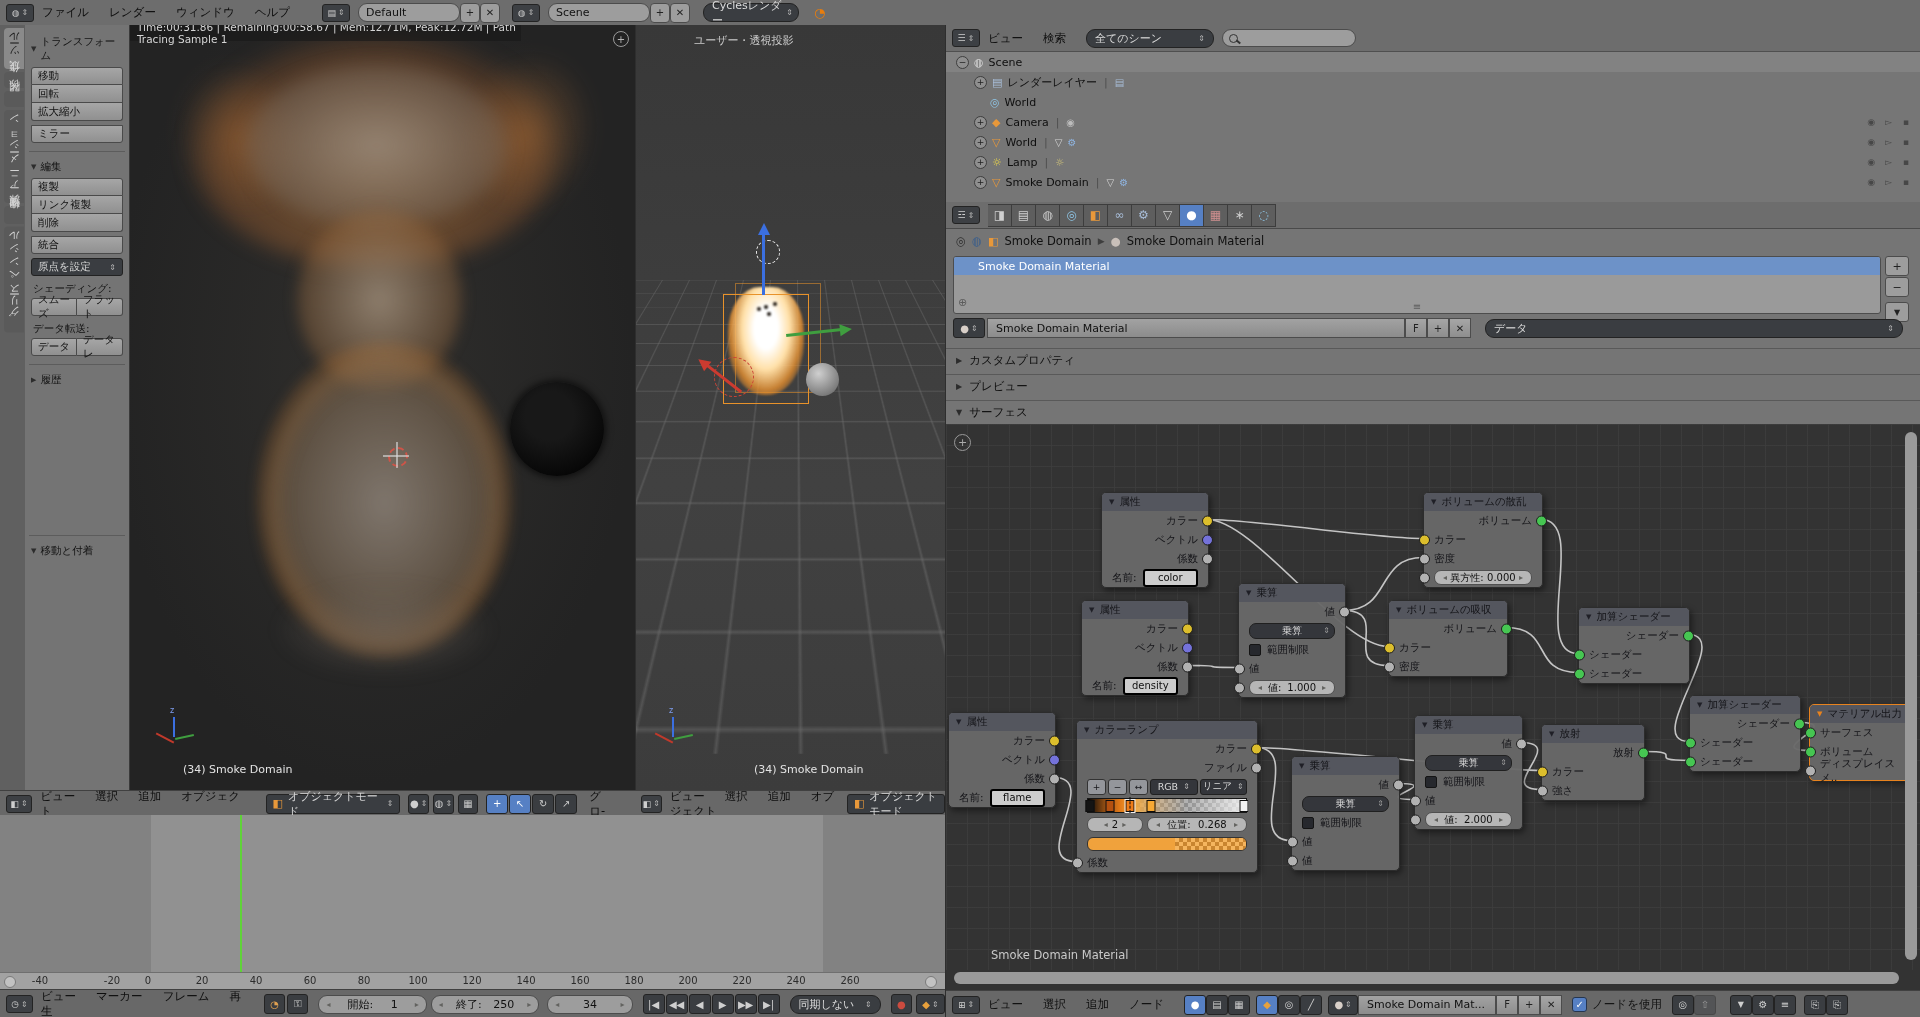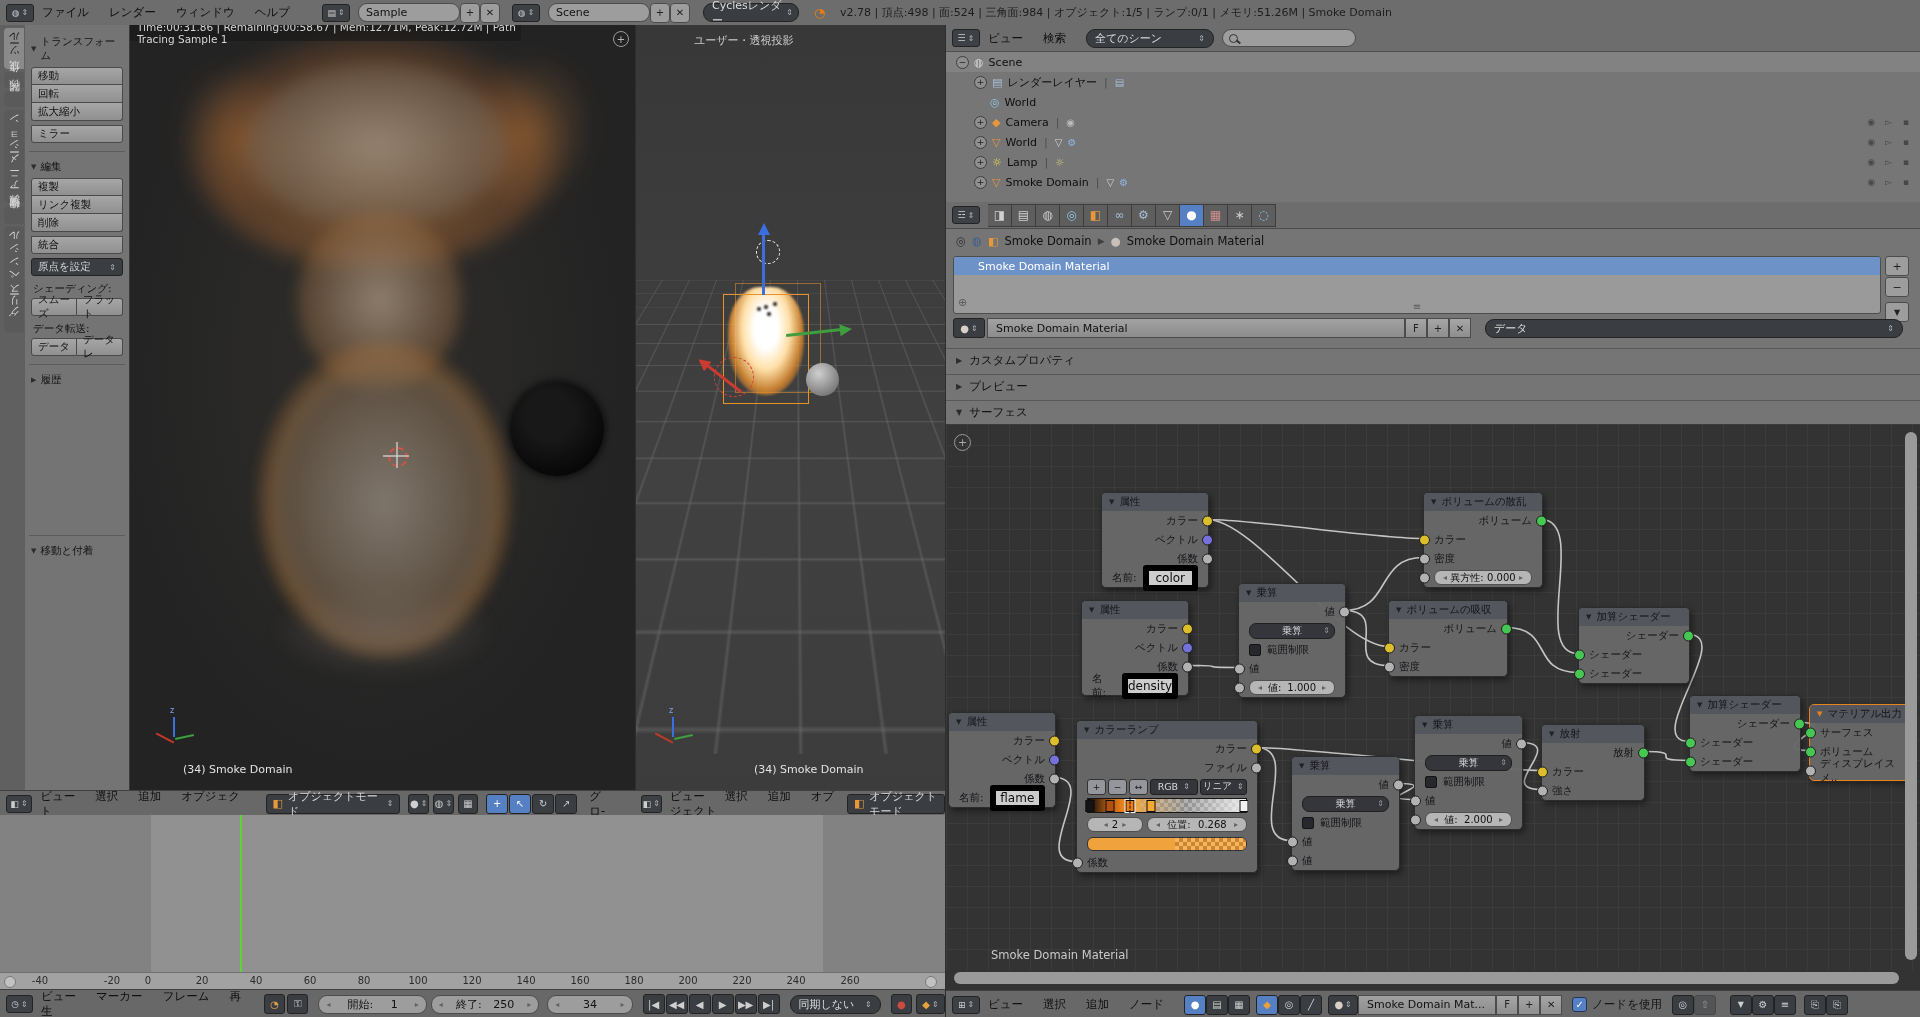--- a/index.html
+++ b/index.html
@@ -162,22 +162,22 @@
   .dot{position:absolute;top:50%;width:9px;height:9px;border-radius:50%;border:1px solid #1e1e1e;transform:translateY(-50%)}
   .dot.din{left:-5px}.dot.dout{right:-5px}
   .c-yellow{background:#dcbe2c}.c-purple{background:#7472da}.c-gray{background:#b2b2b2}.c-green{background:#46c652}
   .ndrop{flex:1;height:14px;background:#34363b;border:1px solid #202020;border-radius:7px;color:#d9d9d9;
     display:flex;align-items:center;justify-content:center;font-size:10px;position:relative}
   .ndrop .ud{position:absolute;right:4px;font-size:8px;color:#9a9a9a;margin:0}
   .ncheckbox{width:10px;height:10px;background:#26282d;border:1px solid #141414;border-radius:2px;margin-right:6px}
   .npill{flex:1;height:13px;background:#b6b6b6;border:1px solid #4f4f4f;border-radius:7px;display:flex;
     align-items:center;justify-content:space-between;padding:0 8px;font-size:10px;color:#101010}
   .nfl{margin-right:6px}
-  .nfield{flex:1;height:14px;background:#cdcdcd;border:6px solid #000000;border-radius:3px;display:flex;
-    align-items:center;justify-content:center;font-size:12px;color:#101010}
+  .nfield{flex:1;height:14px;background:#cdcdcd;border:2px solid #000000;border-radius:3px;display:flex;
+    align-items:center;justify-content:center;font-size:10px;color:#101010}
   .ntools{display:flex;gap:2px;flex:1;align-items:center}
   .ntbtn{width:17px;height:14px;background:#94969b;border:1px solid #333;border-radius:3px;display:flex;
     align-items:center;justify-content:center;font-size:9px;color:#17171b}
   .ntdrop{flex:1;height:14px;background:#34363b;border:1px solid #202020;border-radius:3px;color:#d9d9d9;
     display:flex;align-items:center;justify-content:center;font-size:9.5px;gap:3px}
   .rampbar{position:relative;flex:1;height:13px;border:1px solid #161616;
     background-image:linear-gradient(45deg,#6e6e6e 25%,transparent 25%,transparent 75%,#6e6e6e 75%),
       linear-gradient(45deg,#6e6e6e 25%,#9a9a9a 25%,#9a9a9a 75%,#6e6e6e 75%);
     background-size:8px 8px;background-position:0 0,4px 4px}
   .rampgrad{position:absolute;inset:0}
@@ -202,36 +202,35 @@
   <div id="info-bar" class="abs">
     <span class="ebtn">
         <span>◍</span>
         <span class="ud">⇕</span>
       </span>
     <span><span class="menu">ファイル</span><span class="menu">レンダー</span><span class="menu">ウィンドウ</span><span class="menu">ヘルプ</span></span>
     <span class="ebtn" style="margin-left:12px">
         <span>▤</span>
         <span class="ud">⇕</span>
       </span>
-    <span class="pillL" style="width:86px">Sample</span>
+    <span class="pillL" style="width:86px">Default</span>
     <span class="sqbtn">+</span>
     <span class="sqbtn">✕</span>
     <span class="ebtn" style="margin-left:12px">
         <span>◍</span>
         <span class="ud">⇕</span>
       </span>
     <span class="pillL" style="width:86px">Scene</span>
     <span class="sqbtn">+</span>
     <span class="sqbtn">✕</span>
     <span class="pillD" style="position:absolute;left:703px;width:78px">
         <span>Cyclesレンダー</span>
         <span class="ud" style="position:absolute;right:5px">⇕</span>
       </span>
     <span style="position:absolute;left:814px;color:#e87d0d;font-size:13px">◔</span>
-    <span id="info-stats" style="position:absolute;left:840px">v2.78 | 頂点:498 | 面:524 | 三角面:984 | オブジェクト:1/5 | ランプ:0/1 | メモリ:51.26M | Smoke Domain</span>
   </div>
 
   <div id="vp1" class="abs">
     <div id="render-area" class="abs">
       <div class="blob s1"></div>
       <div class="blob s3"></div>
       <div class="blob s4"></div>
       <div class="blob s2"></div>
       <div class="blob s5"></div>
       <div class="blob s6"></div>

